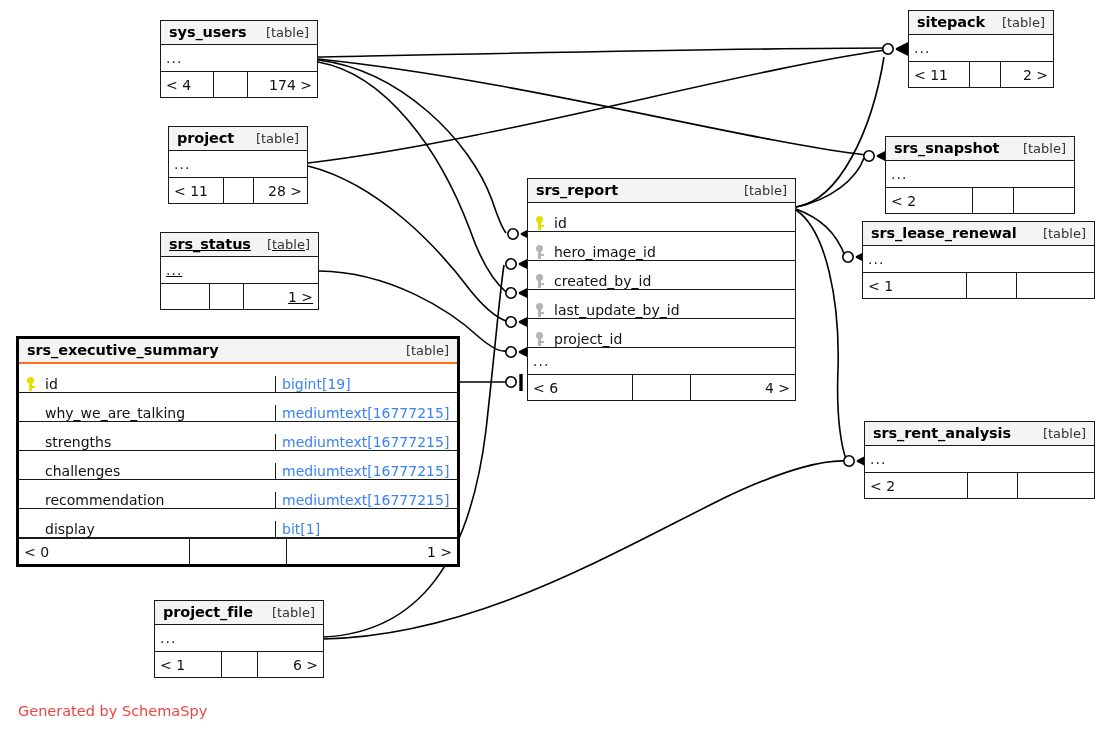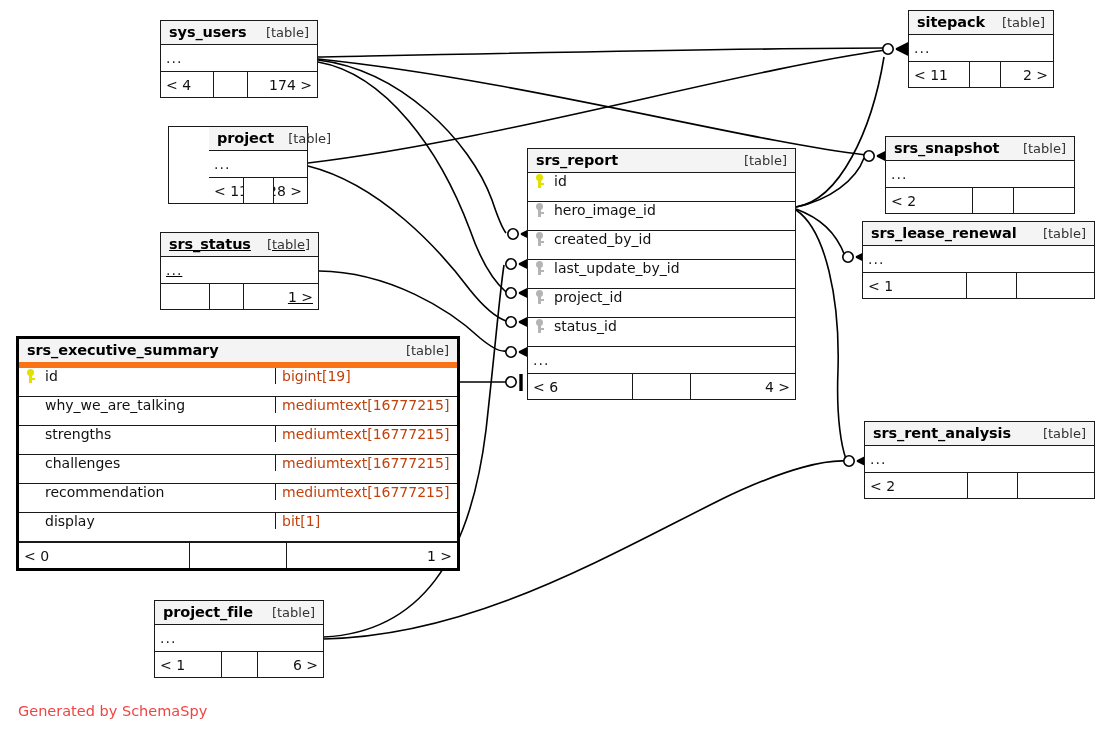--- a/index.html
+++ b/index.html
@@ -35,36 +35,36 @@
   .thead{
     display:flex;
     align-items:center;
     justify-content:space-between;
     background:#f4f4f4;
     border-bottom:1px solid #1a1a1a;
     padding:3px 8px 4px 8px;
     box-sizing:border-box;
     white-space:nowrap;
   }
-  .tbl.focus .thead{border-bottom:6px solid #f97316;}
+  .tbl.focus .thead{border-bottom:2px solid #f97316;}
   .tname{
     font-weight:bold;
     font-size:14.5px;
     color:#000;
     letter-spacing:-0.1px;
   }
   .ttag{
     font-size:13px;
     color:#333;
     padding-left:14px;
   }
   
   .row{
     display:flex;
-    align-items:flex-start;
+    align-items:flex-end;
     border-bottom:1px solid #1a1a1a;
     box-sizing:border-box;
     height:29px;
   }
   .row:last-of-type{border-bottom:none;}
   .cname{
     display:flex;
     align-items:center;
     flex:1 1 auto;
     padding-left:7px;
@@ -72,21 +72,21 @@
     color:#111;
     white-space:nowrap;
     overflow:hidden;
   }
   .ctype{
     display:flex;
     align-items:center;
     padding-left:6px;
     padding-right:5px;
     font-size:14px;
-    color:#c2410c;
+    color:#3b82f6;
     border-left:1px solid #1a1a1a;
     white-space:nowrap;
     box-sizing:border-box;
   }
   .keyico{
     display:inline-block;
     width:13px;
     min-width:13px;
     height:14px;
     margin-right:6px;
@@ -245,21 +245,21 @@
           <span class="tname">sys_users</span>
           <span class="ttag">[table]</span>
         </div>
         <div class="ellipsis">...</div>
         <div class="tfoot">
           <div class="fcell l" style="flex: 1 1 auto;">&lt; 4</div>
           <div class="fcell m" style="flex: 0 0 35px;"></div>
           <div class="fcell r" style="flex: 1 1 auto;">174 &gt;</div>
         </div>
       </div>
-      <div class="tbl" style="left: 168px; top: 126px; width: 140px; padding-left: 40px;">
+      <div class="tbl" style="left: 168px; top: 126px; width: 140px;">
         <div class="thead">
           <span class="tname">project</span>
           <span class="ttag">[table]</span>
         </div>
         <div class="ellipsis">...</div>
         <div class="tfoot">
           <div class="fcell l" style="flex: 1 1 auto;">&lt; 11</div>
           <div class="fcell m" style="flex: 0 0 31px;"></div>
           <div class="fcell r" style="flex: 1 1 auto;">28 &gt;</div>
         </div>
@@ -326,21 +326,21 @@
             <span>display</span>
           </div>
           <div class="ctype" style="width: 182px; min-width: 182px;">bit[1]</div>
         </div>
         <div class="tfoot sep-top">
           <div class="fcell l" style="flex: 1 1 auto;">&lt; 0</div>
           <div class="fcell m" style="flex: 0 0 98px;"></div>
           <div class="fcell r" style="flex: 1 1 auto;">1 &gt;</div>
         </div>
       </div>
-      <div class="tbl" style="left: 527px; top: 148px; width: 269px;">
+      <div class="tbl" style="left: 527px; top: 178px; width: 269px;">
         <div class="thead">
           <span class="tname">srs_report</span>
           <span class="ttag">[table]</span>
         </div>
         <div class="row">
           <div class="cname">
             <span class="keyico pk">
               <i class="head"></i>
               <i class="stem"></i>
               <i class="tooth"></i>
@@ -379,30 +379,20 @@
           </div>
         </div>
         <div class="row">
           <div class="cname">
             <span class="keyico fk">
               <i class="head"></i>
               <i class="stem"></i>
               <i class="tooth"></i>
             </span>
             <span>project_id</span>
-          </div>
-        </div>
-        <div class="row">
-          <div class="cname">
-            <span class="keyico fk">
-              <i class="head"></i>
-              <i class="stem"></i>
-              <i class="tooth"></i>
-            </span>
-            <span>status_id</span>
           </div>
         </div>
         <div class="ellipsis">...</div>
         <div class="tfoot">
           <div class="fcell l" style="flex: 1 1 auto;">&lt; 6</div>
           <div class="fcell m" style="flex: 0 0 59px;"></div>
           <div class="fcell r" style="flex: 1 1 auto;">4 &gt;</div>
         </div>
       </div>
       <div class="tbl" style="left: 154px; top: 600px; width: 170px;">

